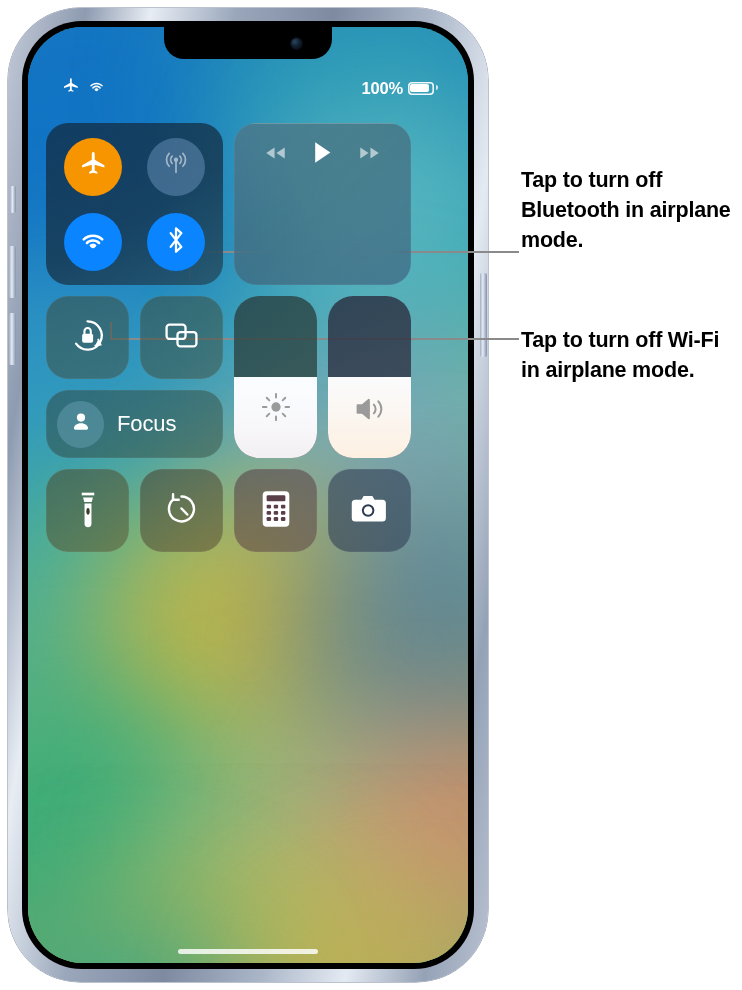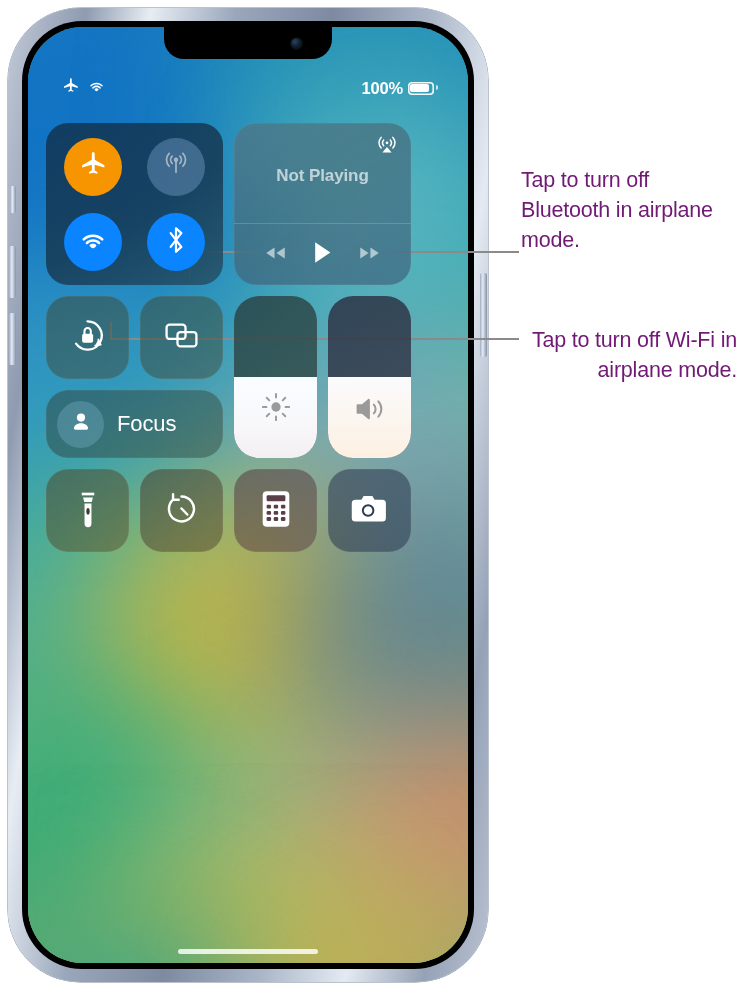--- a/index.html
+++ b/index.html
@@ -126,24 +126,24 @@
   #flashlight-tile{background:linear-gradient(150deg,rgba(74,72,44,0.55),rgba(86,82,48,0.50));}
   #timer-tile{background:linear-gradient(150deg,rgba(70,62,46,0.55),rgba(82,72,50,0.50));}
   #calculator-tile{background:linear-gradient(150deg,rgba(82,56,64,0.55),rgba(90,62,66,0.50));}
   #camera-tile{background:linear-gradient(150deg,rgba(46,58,82,0.58),rgba(42,56,80,0.54));}
 
   
   #home-indicator{position:absolute;bottom:9px;left:50%;transform:translateX(-50%);
     width:140px;height:5px;border-radius:3px;background:rgba(255,255,255,0.82);z-index:30;}
 
   
-  .callout-text{position:absolute;color:#701a75;font-size:21.5px;line-height:30px;
-    letter-spacing:-0.2px;}
+  .callout-text{position:absolute;color:#000000;font-size:21.5px;line-height:30px;
+    letter-spacing:-0.2px;font-weight:bold;}
   #callout-bluetooth-text{left:521px;top:165px;width:214px;}
-  #callout-wifi-text{left:521px;top:325px;width:216px;text-align:right;}
+  #callout-wifi-text{left:521px;top:325px;width:216px;}
   .leader{position:absolute;background:#8a8a8a;}
   .leader-h{height:1.6px;}
   .leader-v{width:1.6px;}
 </style>
 </head>
 <body>
 
 <div id="phone-frame">
 
   <div class="side-btn" id="mute-switch"></div>
@@ -236,33 +236,20 @@
             <div class="conn-btn conn-on-blue">
               <span>
                 <svg width="26" height="32" viewBox="0 0 20 30" fill="none" stroke="#fff" stroke-width="2.1" stroke-linejoin="round" stroke-linecap="round">
                   <path d="M5 8.6 L15 21.4 L10 26 V4 L15 8.6 L5 21.4"></path>
                 </svg>
               </span>
             </div>
           </div>
 
           <div class="tile" id="media-tile">
-            <div id="media-top">
-              <span id="airplay-icon">
-                <svg width="22" height="22" viewBox="0 0 24 24" fill="none" stroke="#fff" stroke-width="1.6" stroke-linecap="round">
-                  <path d="M5.6 16.4a8.5 8.5 0 0 1 0-11.6"></path>
-                  <path d="M18.4 4.8a8.5 8.5 0 0 1 0 11.6"></path>
-                  <path d="M8.4 13.8a4.6 4.6 0 0 1 0-6.1"></path>
-                  <path d="M15.6 7.7a4.6 4.6 0 0 1 0 6.1"></path>
-                  <circle cx="12" cy="10.7" r="1.5" fill="#fff" stroke="none"></circle>
-                  <path d="M12 15.2 L17 21.4 H7 Z" fill="#fff" stroke="none"></path>
-                </svg>
-              </span>
-              <span id="media-title">Not Playing</span>
-            </div>
             <div id="media-controls">
               <span>
                 <svg width="25" height="16" viewBox="0 0 26 16" fill="rgba(255,255,255,0.58)">
                   <path d="M12 2.2v11.6L3.4 8z"></path>
                     <path d="M22.6 2.2v11.6L14 8z"></path>
                 </svg>
               </span>
               <span>
                 <svg width="19" height="23" viewBox="0 0 18 22" fill="#fff">
                   <path d="M2 1.3 L16.5 11 L2 20.7 Z"></path>

